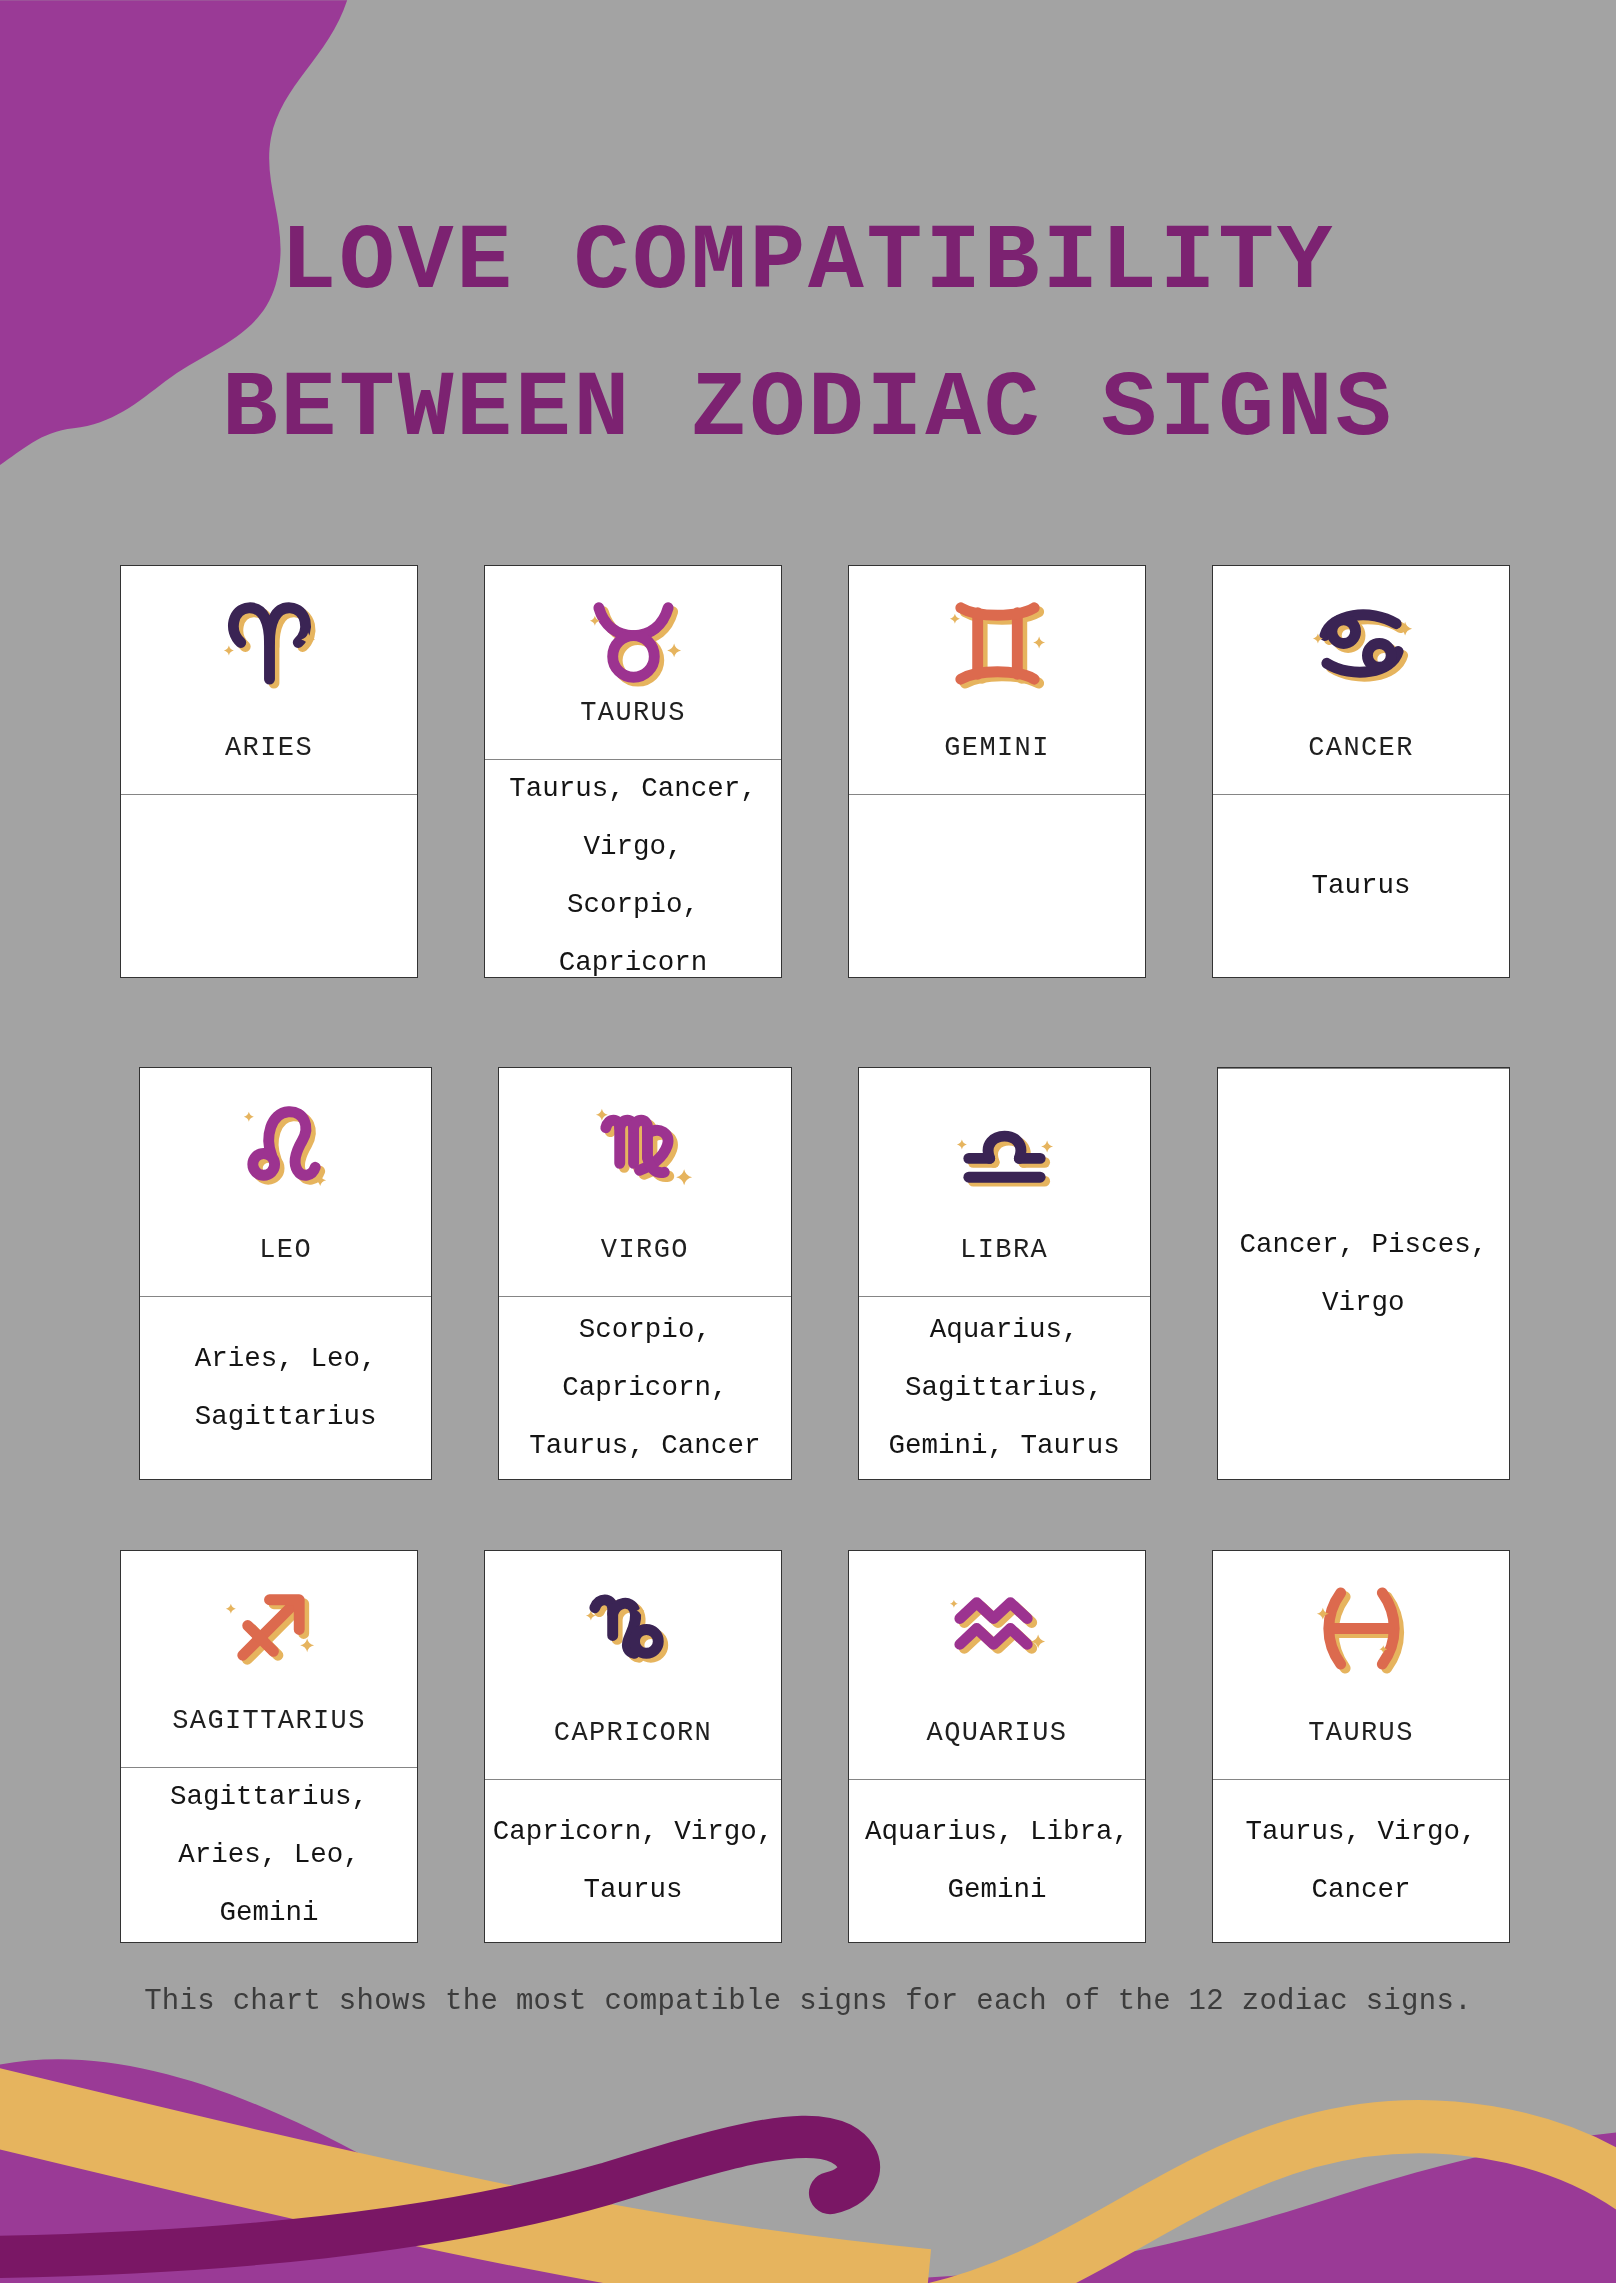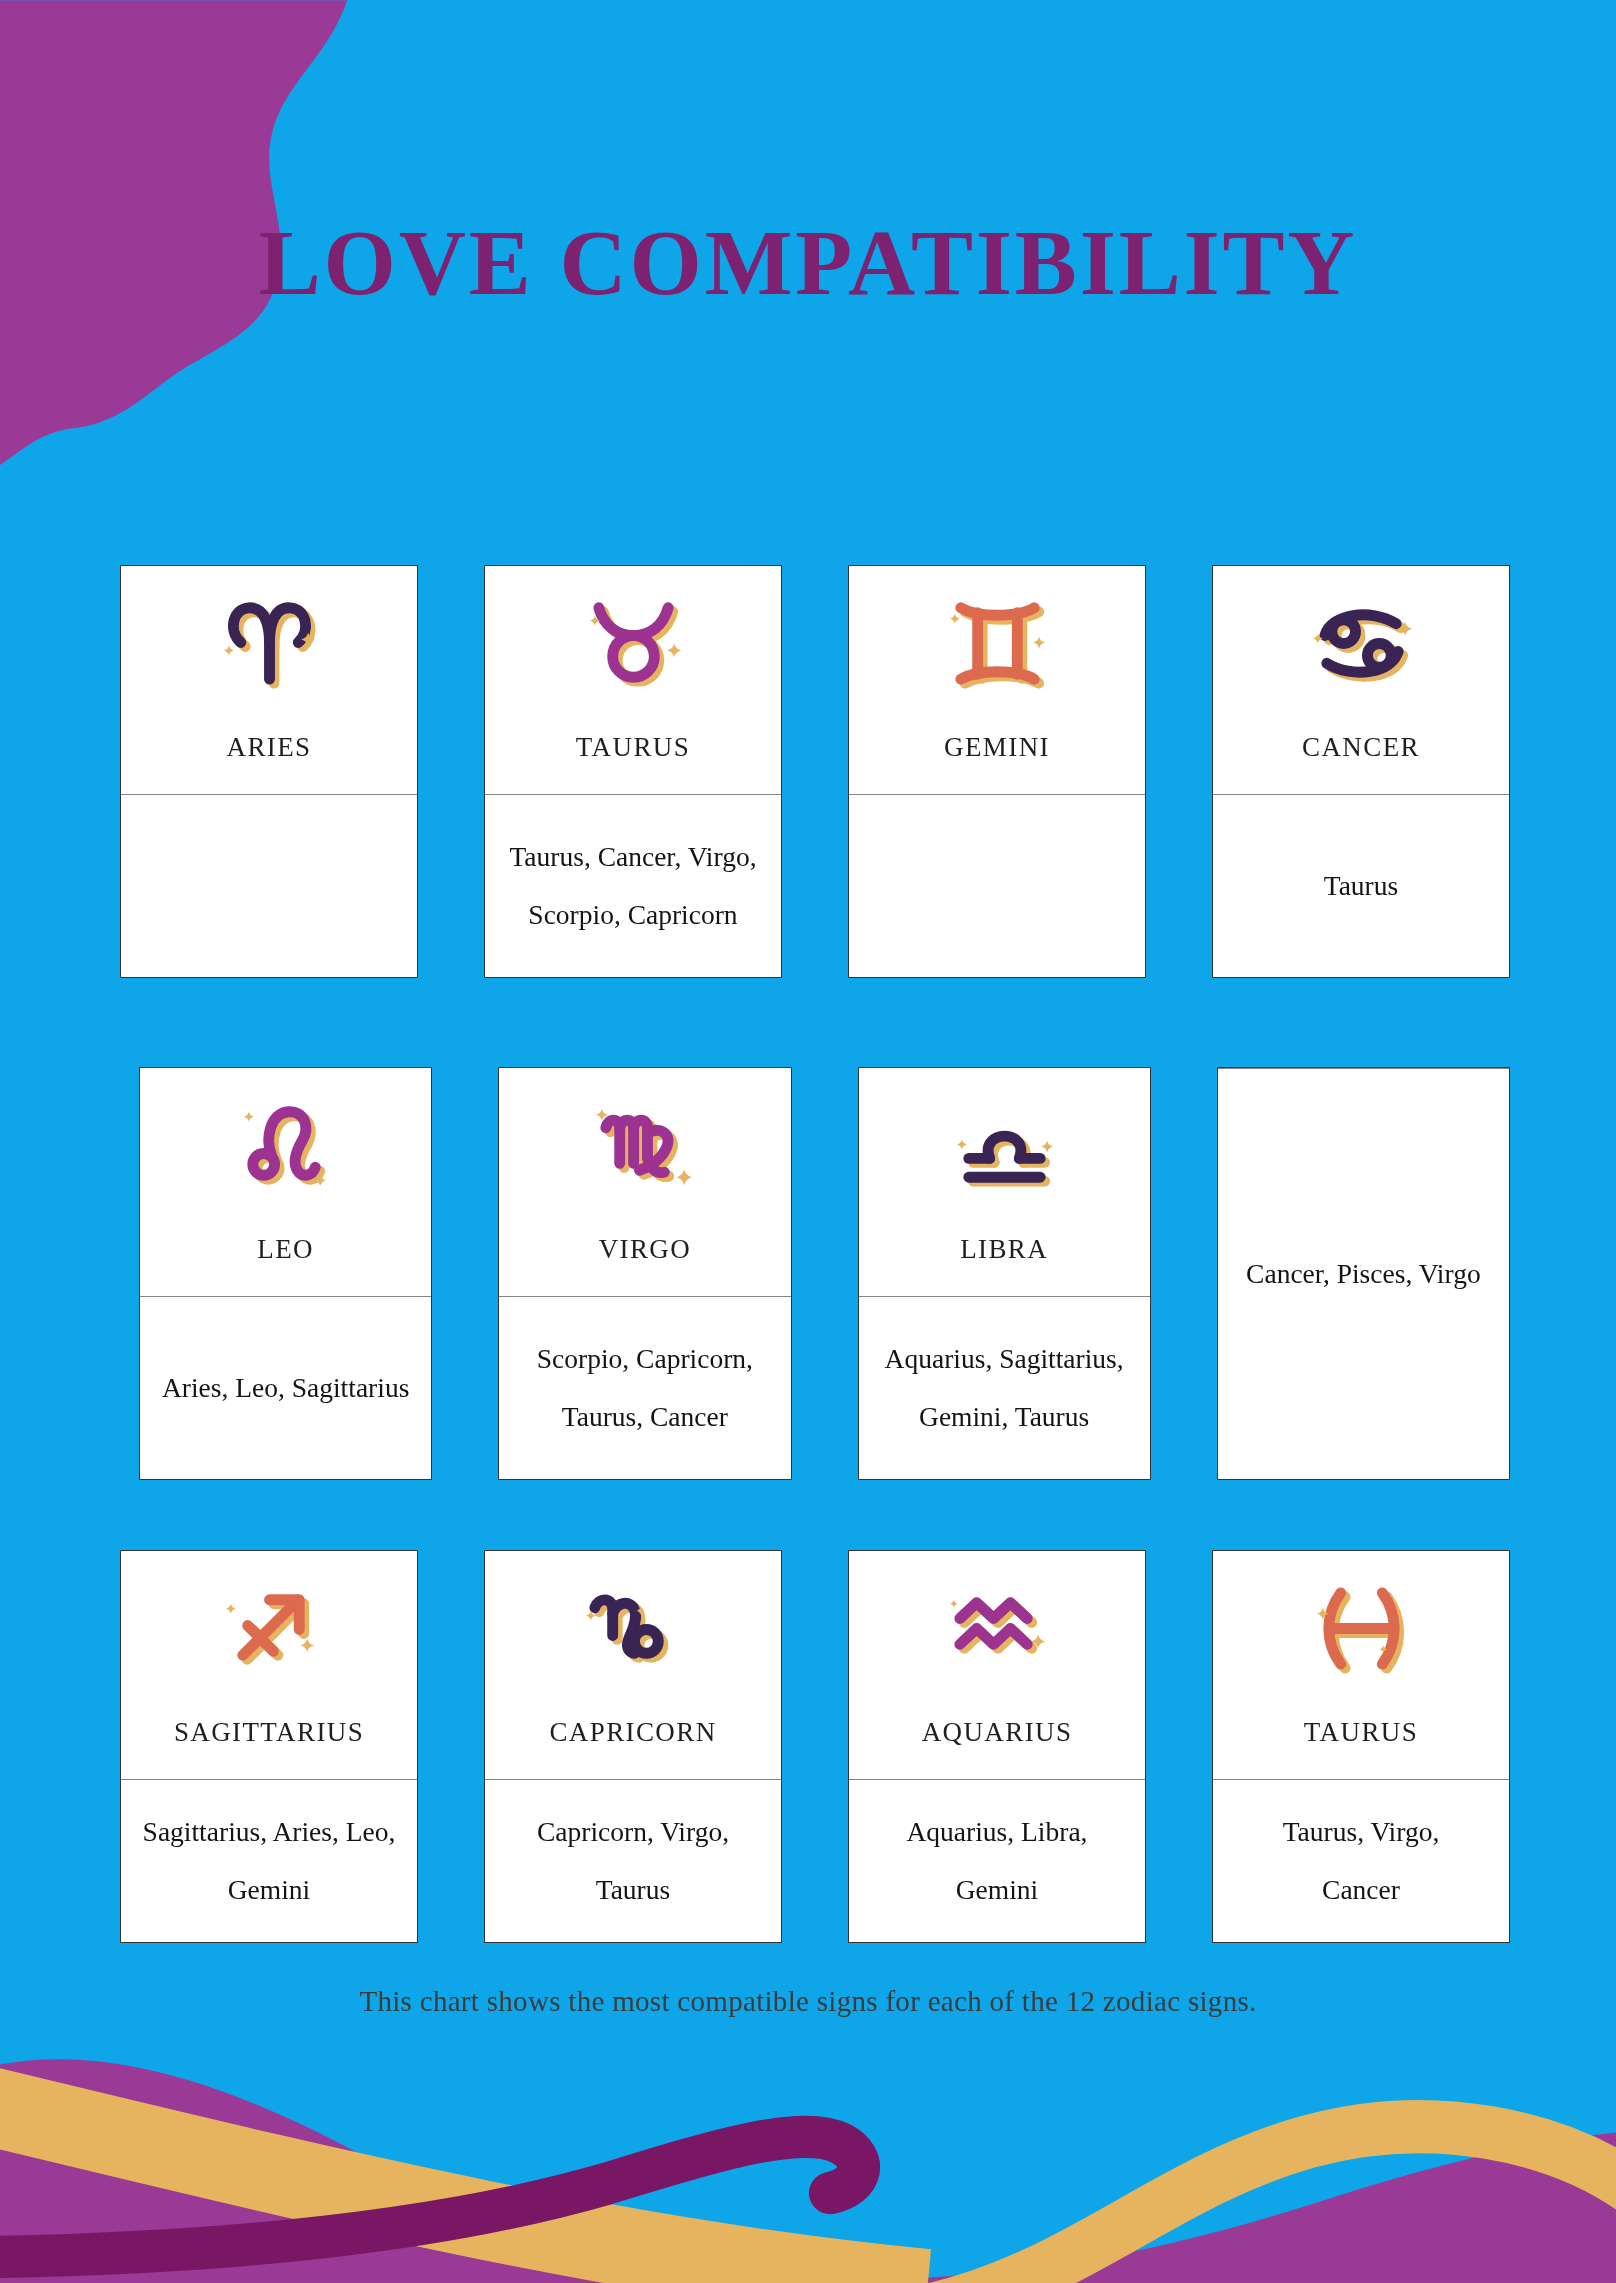--- a/index.html
+++ b/index.html
@@ -1,21 +1,21 @@
 <!DOCTYPE html>
 <html style="font-size:14.7px"><head>
 <meta charset="utf-8">
 <style>
   html,body{margin:0;padding:0;background:#ffffff;}
   .page{
     position:relative;
     width:1616px;height:2284px;
-    background:#0ea5e9;
+    background:#a3a3a3;
     overflow:hidden;
-    font-family:Liberation Serif, serif;
+    font-family:Liberation Mono, monospace;
   }
   .corner-blob{position:absolute;top:0;left:0;z-index:1;}
   .title{
     position:absolute;top:189px;left:0;width:100%;
     text-align:center;z-index:2;
     color:#7c2271;
     font-weight:bold;
     font-size:93px;
     line-height:147px;
     letter-spacing:2.8px;
@@ -64,20 +64,21 @@
 
 <div class="page">
 
   <svg class="corner-blob" width="349" height="467" viewBox="0 0 380 508" aria-hidden="true">
     <path fill="#9a3a96" d="M0,0 L378,0 C358,62 306,92 295,150 C285,205 318,248 300,310
       C283,368 225,380 180,415 C150,438 122,462 80,466 C44,470 24,490 0,506 Z"></path>
   </svg>
 
   <div class="title">
     <div>LOVE COMPATIBILITY</div>
+    <div>BETWEEN ZODIAC SIGNS</div>
   </div>
 
   <div class="card-row" id="row-1" style="top:565px;height:413px;">
     <div class="card">
       <div class="card-top">
         <div class="card-icon">
             <svg viewBox="-9 -9 118 108" width="117" height="107" aria-hidden="true">
               <g transform="translate(4.5,4)" fill="none" stroke="#e6b45e" stroke-width="11" stroke-linecap="round" stroke-linejoin="round">
                 <path d="M21,44 C8,32 13,10 29,9 C45,8 50,26 50,44 L50,81"></path>
                 <path d="M79,44 C92,32 87,10 71,9 C55,8 50,26 50,44"></path>

